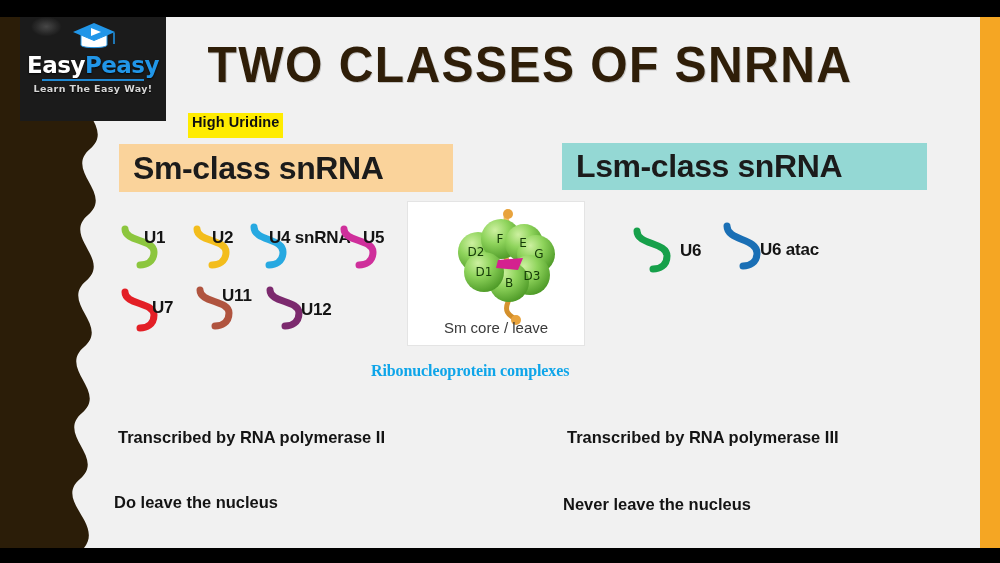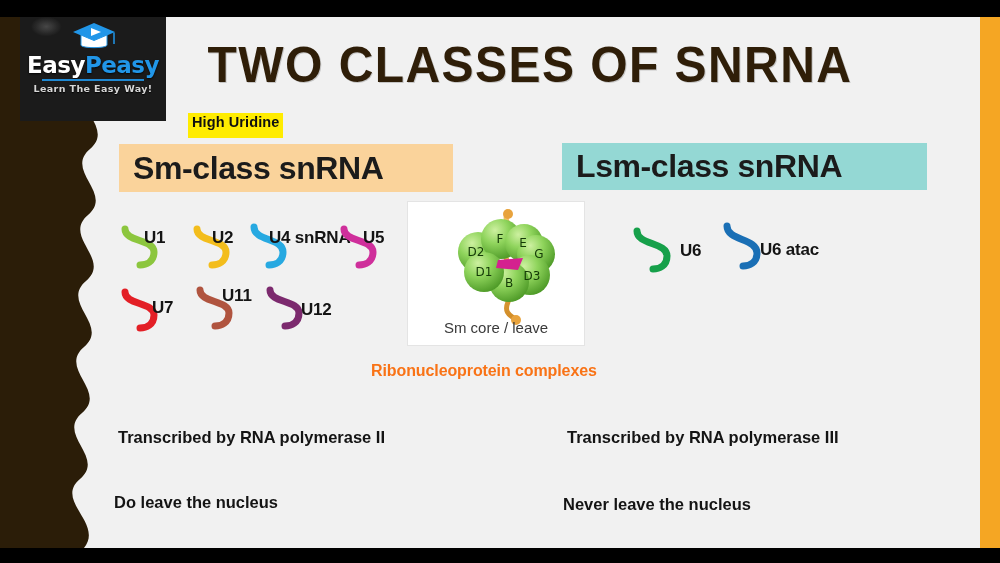--- a/index.html
+++ b/index.html
@@ -127,21 +127,21 @@
     overflow:hidden;
   }
   .pic svg{display:block;}
   .pic-cap{
     position:absolute;left:0;right:0;bottom:9px;text-align:center;
     font-size:15px;color:#3a3a3a;font-weight:400;
     font-family:"Liberation Sans", sans-serif;
   }
   .rnp-cap{
     position:absolute;left:371px;top:362px;z-index:20;
-    font-size:16px;font-weight:700;color:#f97316;letter-spacing:-.1px;
+    font-size:16px;font-weight:700;color:#0ea5e9;letter-spacing:-.1px;font-family:Liberation Serif, serif;
   }
 
   
   .stmt{
     position:absolute;z-index:20;
     font-family:"Liberation Sans Narrow","Liberation Sans", sans-serif;
     font-weight:700;color:#141414;
     font-size:17px;letter-spacing:0;white-space:nowrap;
     transform:scaleX(.97);transform-origin:left center;
   }

